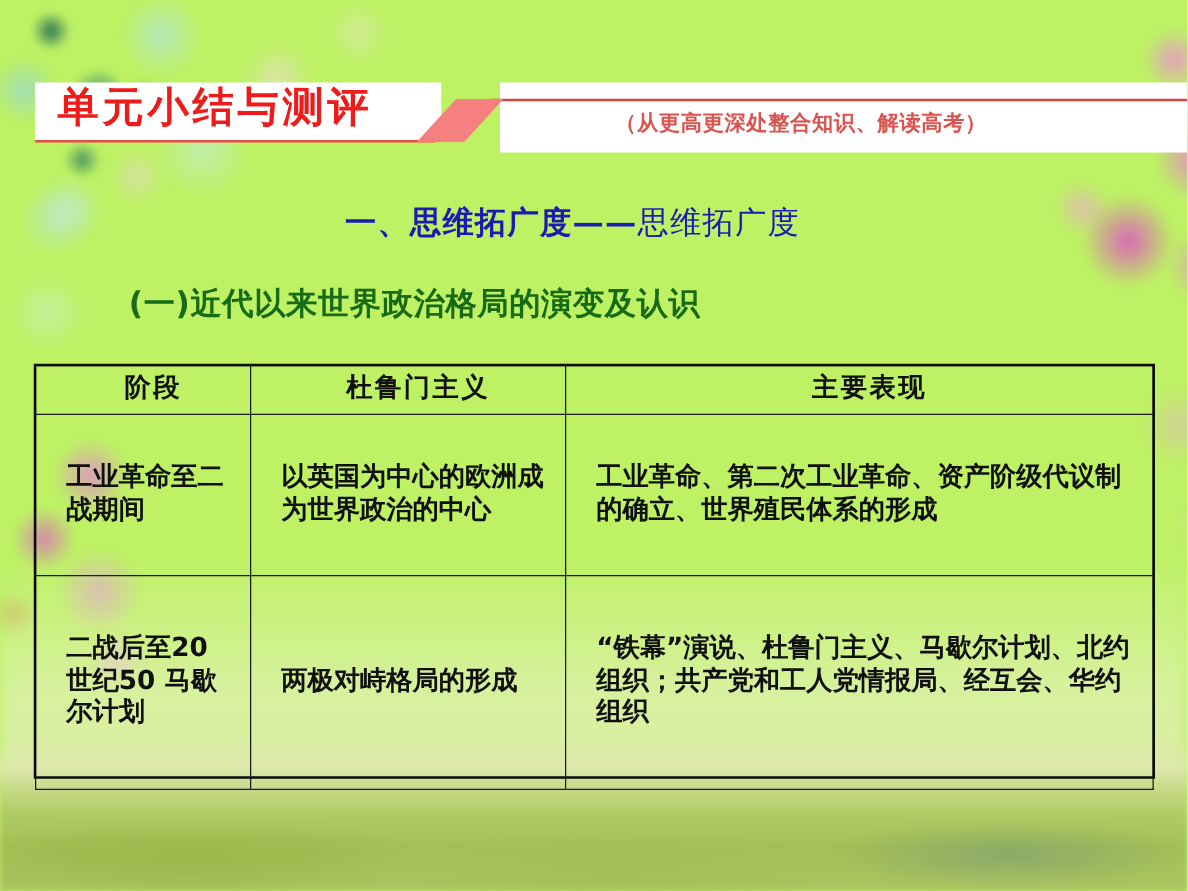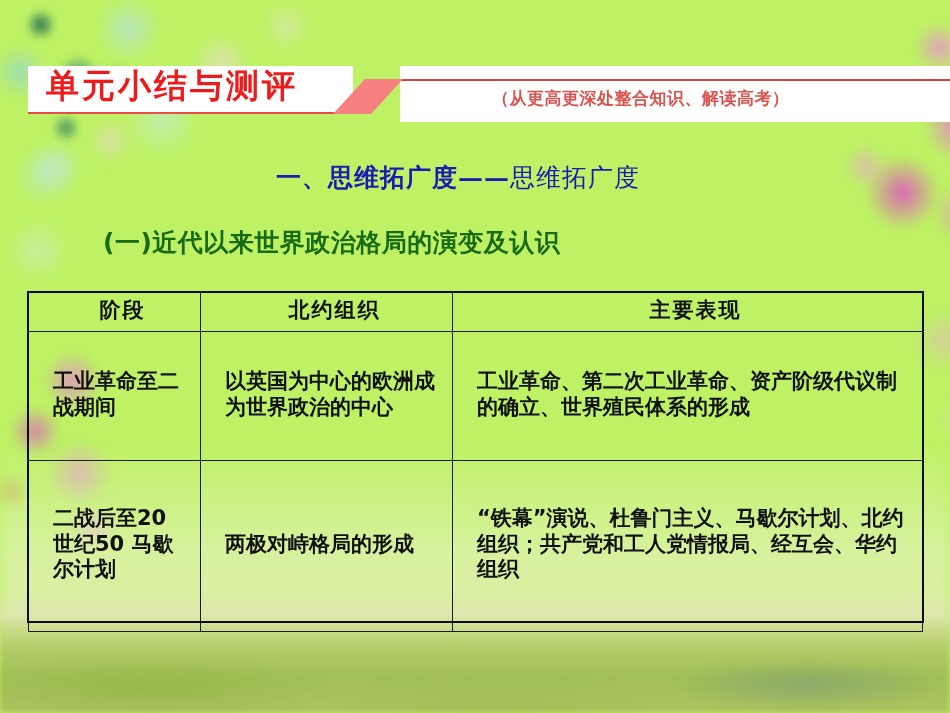--- a/index.html
+++ b/index.html
@@ -340,21 +340,21 @@
 
   <table class="data-table">
     <colgroup>
       <col class="col-stage">
       <col class="col-order">
       <col class="col-show">
     </colgroup>
     <tbody>
       <tr class="head">
         <td>阶段</td>
-        <td>北约组织</td>
+        <td>杜鲁门主义</td>
         <td>主要表现</td>
       </tr>
       <tr class="body r1">
         <td class="cell-stage">工业革命至二战期间</td>
         <td class="cell-order">以英国为中心的欧洲成为世界政治的中心</td>
         <td class="cell-show">工业革命、第二次工业革命、资产阶级代议制的确立、世界殖民体系的形成</td>
       </tr>
       <tr class="body r2">
         <td class="cell-stage">二战后至20 世纪50 马歇尔计划</td>
         <td class="cell-order">两极对峙格局的形成</td>

